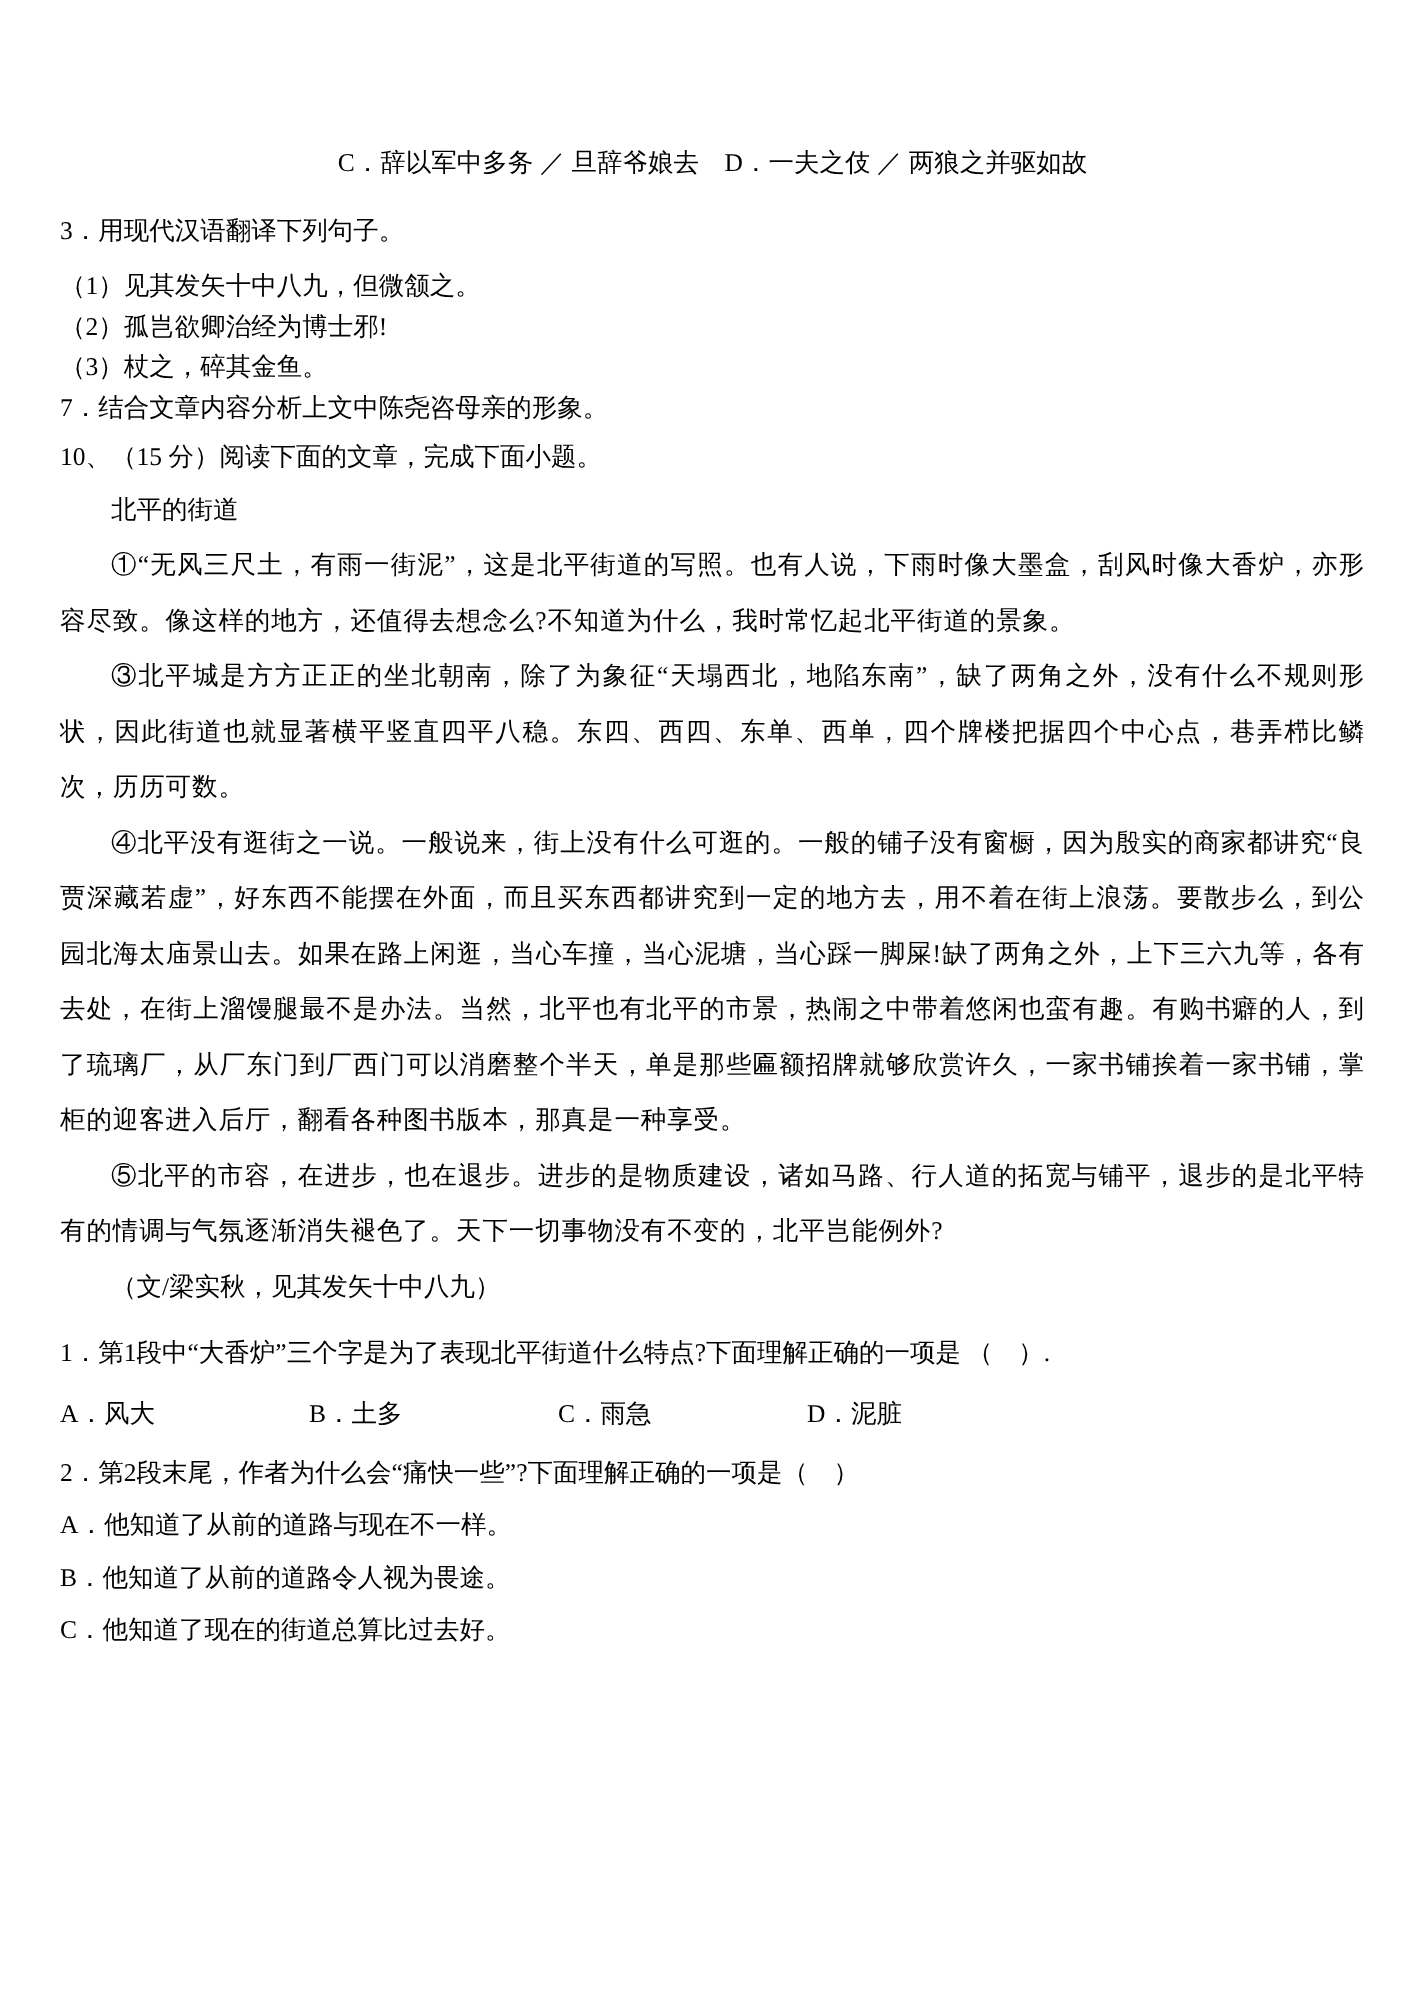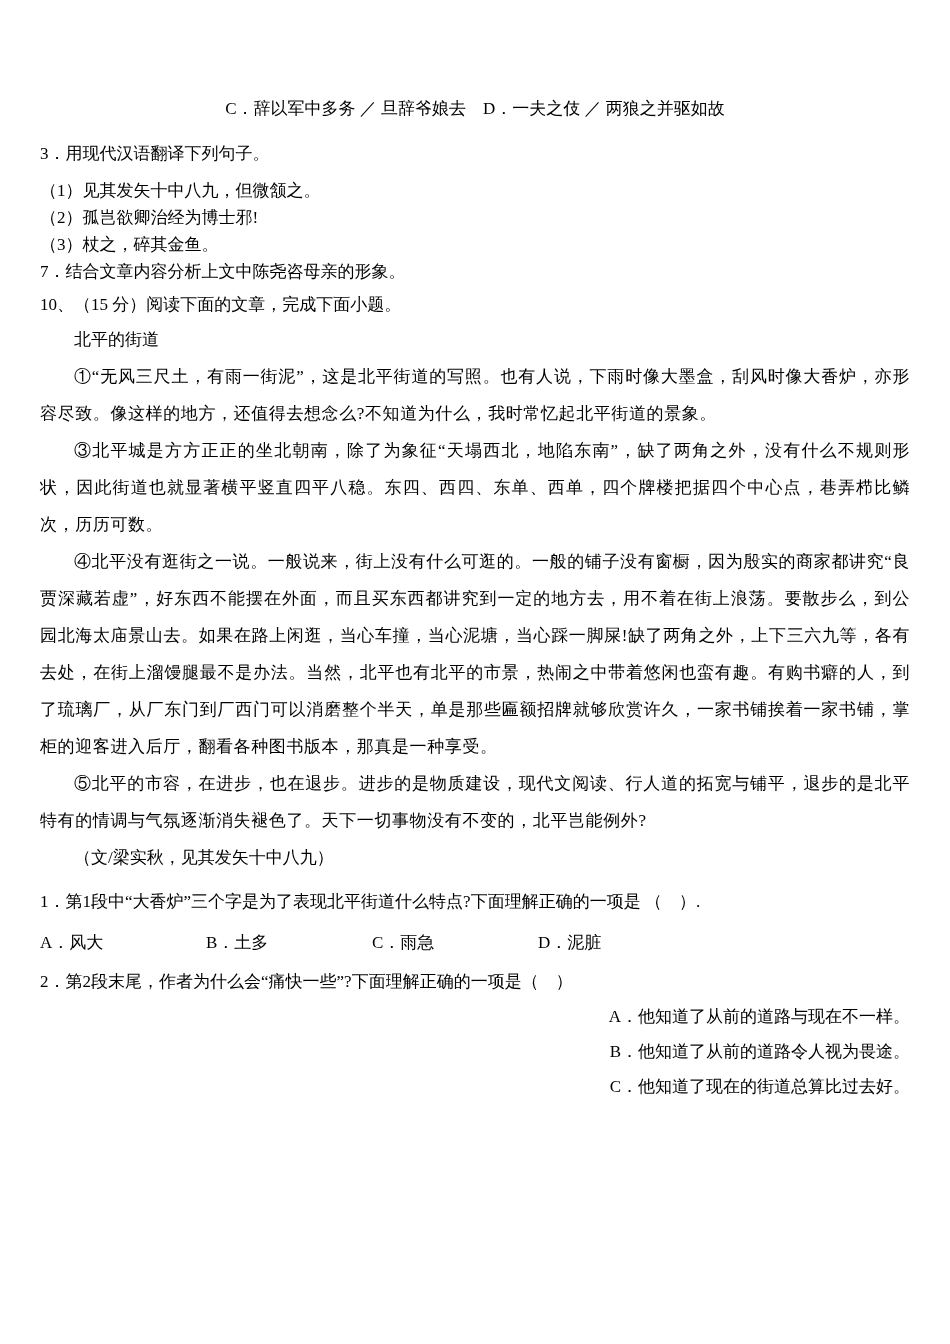--- a/index.html
+++ b/index.html
@@ -56,21 +56,21 @@
   .options-row {
     display: flex;
     margin-top: 14px;
     line-height: 27px;
   }
   .options-row .opt {
     display: inline-block;
     width: 166px;
   }
   .options-row .opt:last-child { width: auto; }
-  .q2-opt { margin-top: 8px; line-height: 27px; text-align: right; }
+  .q2-opt { margin-top: 8px; line-height: 27px; }
 </style>
 </head>
 <body>
 
 <div class="page">
 
   <div class="line cd-line">C．辞以军中多务 ／ 旦辞爷娘去　D．一夫之伎 ／ 两狼之并驱如故</div>
 
   <div class="line q-stem q3-stem">3．用现代汉语翻译下列句子。</div>
   <div class="line q3-item">（1）见其发矢十中八九，但微颔之。</div>
@@ -80,21 +80,21 @@
   <div class="line q4-line">7．结合文章内容分析上文中陈尧咨母亲的形象。</div>
 
 
   <div class="line">10、（15 分）阅读下面的文章，完成下面小题。</div>
 
   <div class="essay">
     <div class="essay-title">北平的街道</div>
     <p class="essay-p">①“无风三尺土，有雨一街泥”，这是北平街道的写照。也有人说，下雨时像大墨盒，刮风时像大香炉，亦形容尽致。像这样的地方，还值得去想念么?不知道为什么，我时常忆起北平街道的景象。</p>
     <p class="essay-p">③北平城是方方正正的坐北朝南，除了为象征“天塌西北，地陷东南”，缺了两角之外，没有什么不规则形状，因此街道也就显著横平竖直四平八稳。东四、西四、东单、西单，四个牌楼把据四个中心点，巷弄栉比鳞次，历历可数。</p>
     <p class="essay-p">④北平没有逛街之一说。一般说来，街上没有什么可逛的。一般的铺子没有窗橱，因为殷实的商家都讲究“良贾深藏若虚”，好东西不能摆在外面，而且买东西都讲究到一定的地方去，用不着在街上浪荡。要散步么，到公园北海太庙景山去。如果在路上闲逛，当心车撞，当心泥塘，当心踩一脚屎!缺了两角之外，上下三六九等，各有去处，在街上溜馒腿最不是办法。当然，北平也有北平的市景，热闹之中带着悠闲也蛮有趣。有购书癖的人，到了琉璃厂，从厂东门到厂西门可以消磨整个半天，单是那些匾额招牌就够欣赏许久，一家书铺挨着一家书铺，掌柜的迎客进入后厅，翻看各种图书版本，那真是一种享受。</p>
-    <p class="essay-p">⑤北平的市容，在进步，也在退步。进步的是物质建设，现代文阅读、行人道的拓宽与铺平，退步的是北平特有的情调与气氛逐渐消失褪色了。天下一切事物没有不变的，北平岂能例外?</p>
+    <p class="essay-p">⑤北平的市容，在进步，也在退步。进步的是物质建设，诸如马路、行人道的拓宽与铺平，退步的是北平特有的情调与气氛逐渐消失褪色了。天下一切事物没有不变的，北平岂能例外?</p>
     <div class="attribution">（文/梁实秋，见其发矢十中八九）</div>
   </div>
 
   <div class="line q-stem sp-top">1．第1段中“大香炉”三个字是为了表现北平街道什么特点?下面理解正确的一项是 （　）.</div>
   <div class="options-row">
     <span class="opt">A．风大</span>
     <span class="opt">B．土多</span>
     <span class="opt">C．雨急</span>
     <span class="opt">D．泥脏</span>
   </div>

